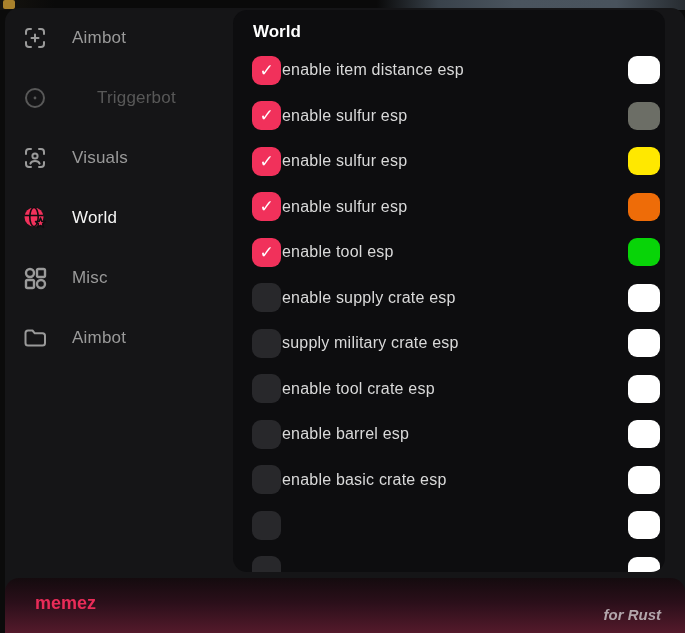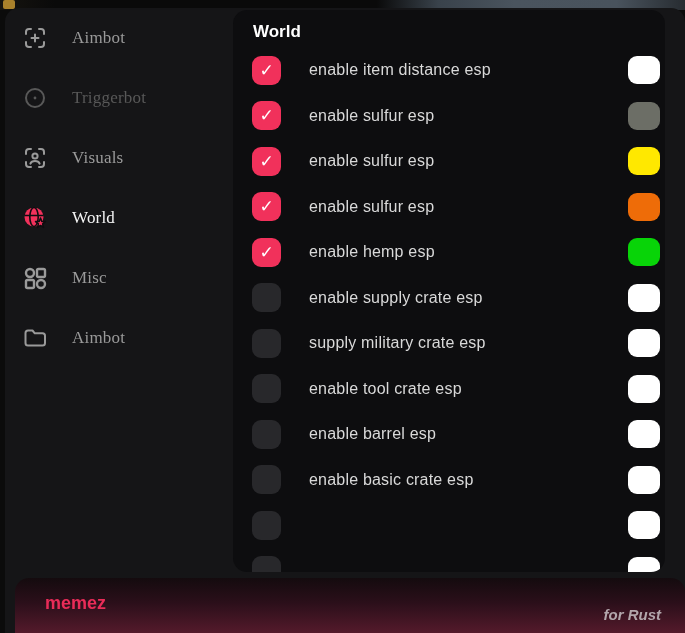--- a/index.html
+++ b/index.html
@@ -22,47 +22,47 @@
     background:#151517;border-radius:14px 14px 0 0;overflow:hidden;
   }
 
   
   .sidebar{position:absolute;left:0;top:0;width:228px;bottom:55px;}
   .side-item{
     height:60px;display:flex;align-items:center;padding-left:17px;cursor:pointer;
   }
   .side-item .icon{width:26px;height:26px;display:flex;align-items:center;justify-content:center;flex:0 0 26px;}
   .side-item .icon svg{display:block;}
-  .side-label{margin-left:24px;font-size:17px;letter-spacing:.2px;font-family:Liberation Serif, serif;}
+  .side-label{margin-left:24px;font-size:17px;letter-spacing:.2px;}
   .state-normal{color:#9a9a9a;}
-  .state-dim{color:#585858;}
+  .state-dim{color:#585858;gap:25px;}
   .state-active{color:#f5f5f5;font-weight:500;}
   .state-active .icon{color:#f1315b;}
 
   
   .panel{
     position:absolute;left:228px;top:2px;width:432px;height:562px;
     background:#0d0d0f;border-radius:14px;overflow:hidden;
   }
   .panel-title{margin:12px 0 13px 20px;font-size:17px;line-height:20px;font-weight:600;color:#ffffff;}
   .rows{padding:0 5px 0 19px;}
   .row{height:30px;display:flex;align-items:center;margin-bottom:15.5px;}
   .checkbox{
     width:29px;height:29px;border-radius:9px;background:#28282b;flex:0 0 29px;
     display:flex;align-items:center;justify-content:center;cursor:pointer;
   }
   .checkbox.checked{background:#f1315b;}
   .check{color:#ffffff;font-size:17px;font-weight:700;line-height:1;display:none;}
   .checkbox.checked .check{display:block;}
-  .row-label{margin-left:28px;font-size:16px;color:#d9d9d9;letter-spacing:.2px;}
+  .row-label{margin-left:1px;font-size:16px;color:#d9d9d9;letter-spacing:.2px;}
   .swatch{margin-left:auto;width:32px;height:28px;border-radius:9px;cursor:pointer;}
 
   
   .footer{
-    position:absolute;left:10px;right:0;bottom:0;height:55px;
+    position:absolute;left:0;right:0;bottom:0;height:55px;
     background:linear-gradient(180deg,#140b0e 0%,#2b0f1a 45%,#541a2b 100%);
     border-radius:14px 14px 0 0;
     display:flex;align-items:center;padding:0 24px 4px 30px;box-sizing:border-box;
   }
   .brand{font-size:18px;font-weight:700;color:#e92c58;}
   .tagline{margin-left:auto;font-size:15px;font-style:italic;font-weight:600;color:#b2a6ab;margin-top:21px;}
 </style>
 </head>
 <body>
 
@@ -169,21 +169,21 @@
     <span class="checkbox checked">
       <span class="check">✓</span>
     </span>
     <span class="row-label">enable sulfur esp</span>
     <span class="swatch" style="background: rgb(238, 108, 8);"></span>
   </div>
         <div class="row">
     <span class="checkbox checked">
       <span class="check">✓</span>
     </span>
-    <span class="row-label">enable hemp esp</span>
+    <span class="row-label">enable tool esp</span>
     <span class="swatch" style="background: rgb(8, 212, 8);"></span>
   </div>
         <div class="row">
     <span class="checkbox">
       
     </span>
     <span class="row-label">enable supply crate esp</span>
     <span class="swatch" style="background: rgb(255, 255, 255);"></span>
   </div>
         <div class="row">

